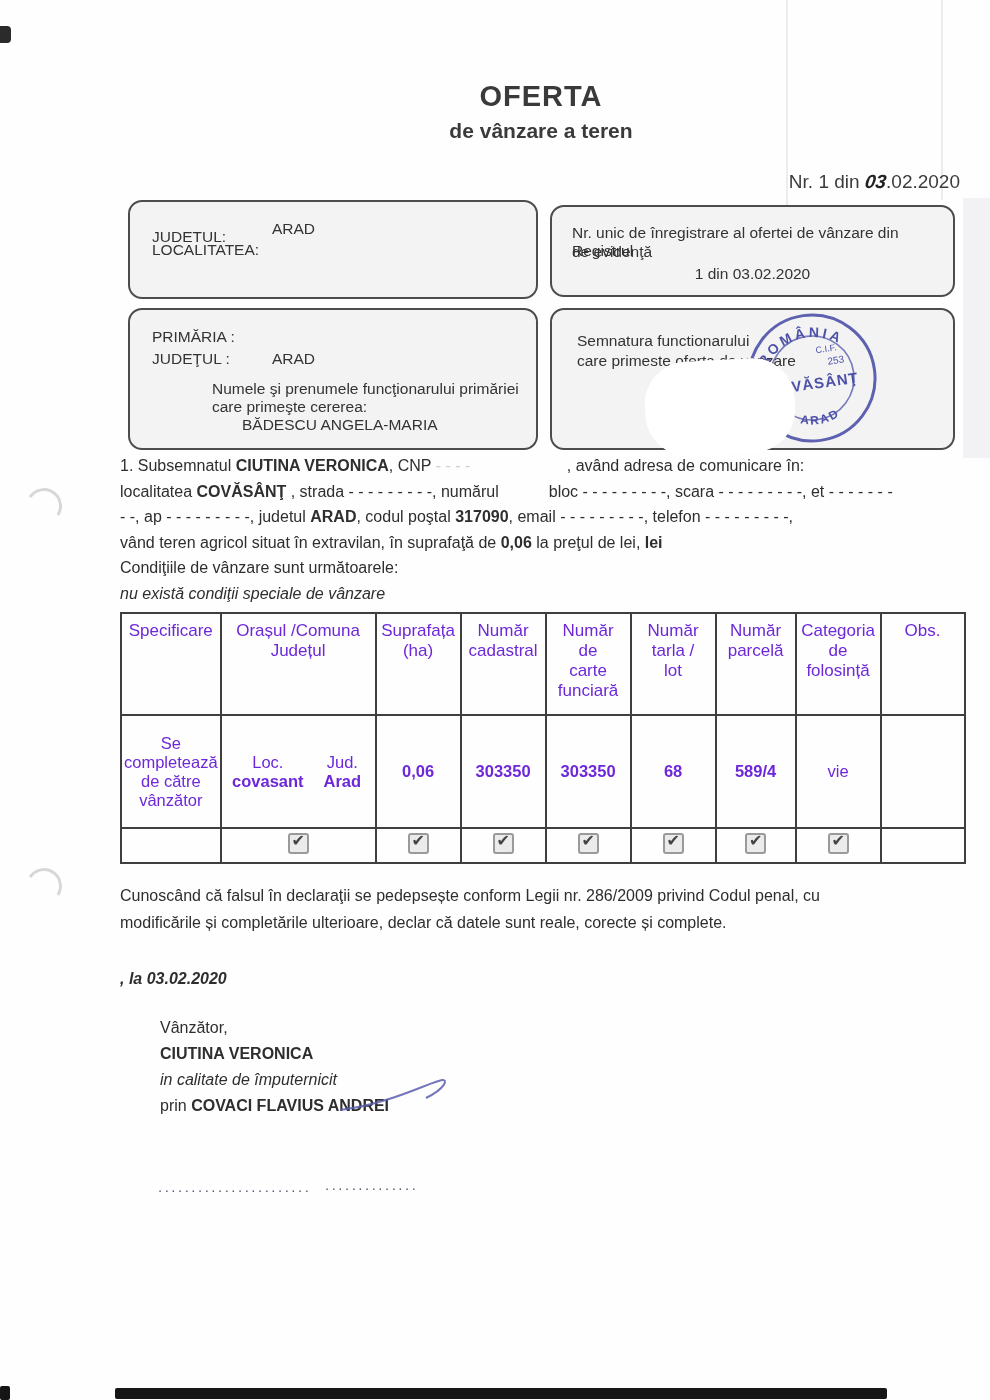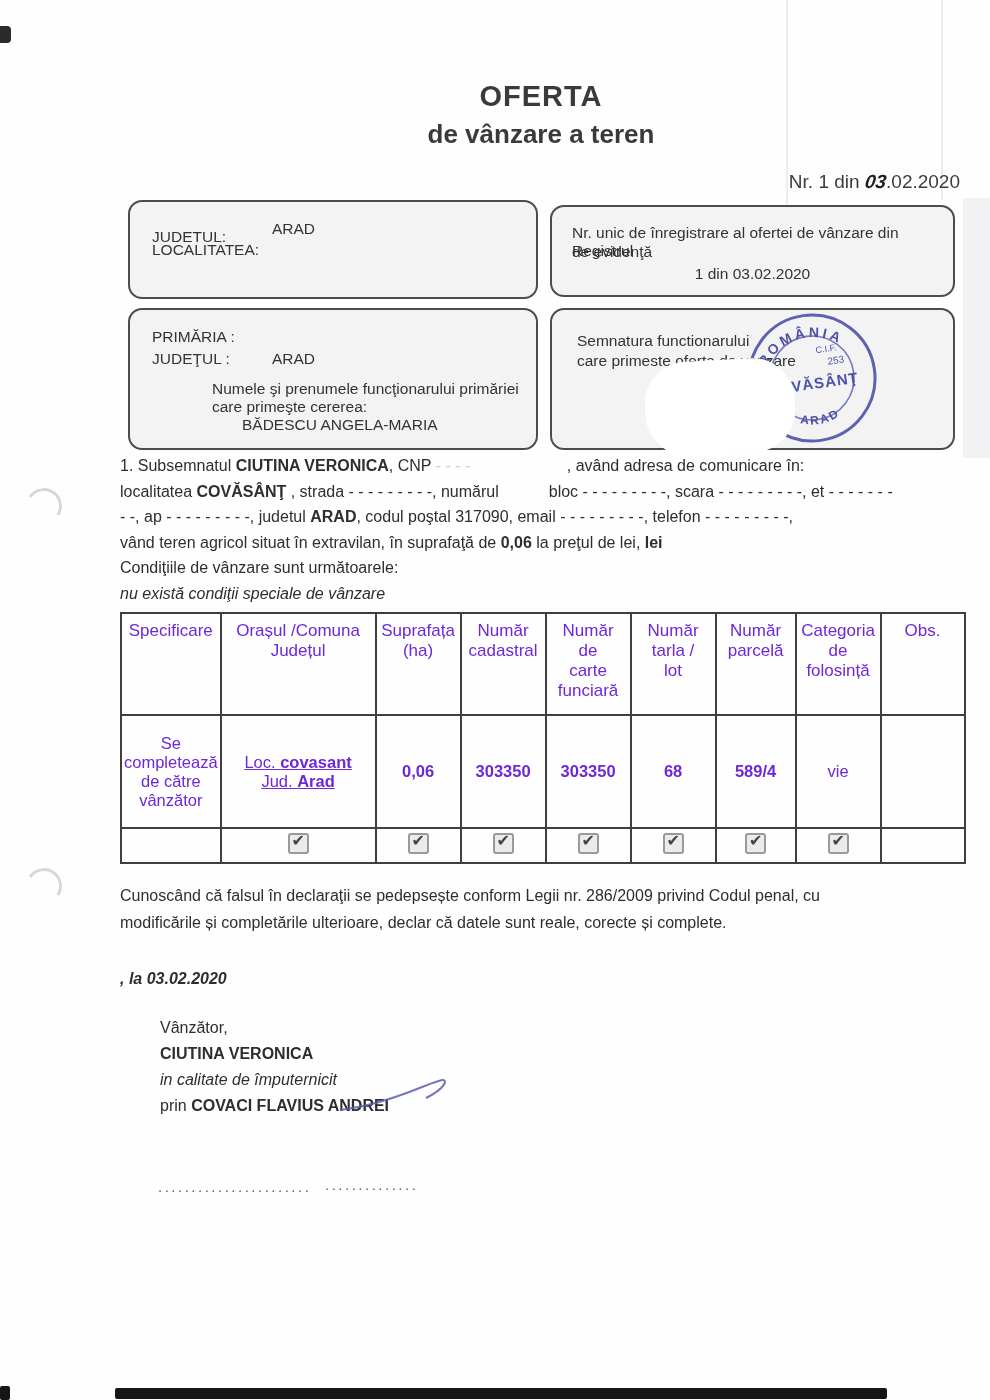--- a/index.html
+++ b/index.html
@@ -8,40 +8,40 @@
   
   .scanline{position:absolute;background:#ededf0;}
   .edge-strip{position:absolute;background:#ededf0;opacity:.7;}
   .punch{position:absolute;width:30px;height:30px;border:3px solid #d7d7da;border-radius:50%;
          border-bottom-color:transparent;border-left-color:transparent;transform:rotate(-12deg);}
   .corner-mark{position:absolute;background:#2b2b2b;}
   .bottom-bar{position:absolute;background:#161616;border-radius:2px;}
 
   .title{position:absolute;left:96px;width:890px;text-align:center;font-weight:700;color:#3a3a3a;}
   .title .t1{font-size:29px;letter-spacing:1px;}
-  .title .t2{font-size:26px;margin-top:6px;}
+  .title .t2{font-size:21px;margin-top:6px;}
   .regline{position:absolute;top:171px;right:30px;font-size:19px;color:#3c3c3c;}
   .regline .hand{font-style:italic;font-weight:700;color:#222;display:inline-block;transform:skewX(-8deg);}
 
   .fbox{position:absolute;background:#f3f3f4;border:2px solid #4c4c4c;border-radius:14px;box-sizing:border-box;}
   .fbox .txt{position:absolute;font-size:15.5px;color:#333;}
   .small-note{font-size:13.5px;color:#3a3a3a;}
 
   .stamp{position:absolute;transform:rotate(-8deg);}
   .blob{position:absolute;background:#ffffff;}
 
   .para{position:absolute;font-size:16px;line-height:25.5px;color:#2e2e2e;}
   .bolditalic{font-style:italic;font-weight:700;}
 
   table.land{position:absolute;left:120px;top:612px;border-collapse:collapse;table-layout:fixed;}
   table.land td{border:2px solid #3f3f3f;box-sizing:border-box;padding:4px 2px;
                 font-size:16.5px;text-align:center;color:#6d28d9;}
   table.land td.th{vertical-align:top;white-space:pre-line;padding-top:7px;font-size:17px;}
   table.land td.cell{vertical-align:middle;white-space:pre-line;}
-  .cellstack{display:flex;flex-direction:column;text-decoration:underline;}
+  .cellstack{display:flex;flex-direction:row;}
   .chk{display:inline-block;width:17px;height:17px;background:#ebebeb;border:2px solid #9a9a9a;
        border-radius:3px;position:relative;}
   .chk::after{content:"\2714";position:absolute;left:2px;top:-4px;font-size:16px;color:#41463e;}
 
   .dots{position:absolute;font-size:15px;letter-spacing:2.5px;color:#5a5a72;}
   .squiggle{position:absolute;}
 </style>
 </head>
 <body>
 
@@ -102,21 +102,21 @@
     </text>
     <text x="86" y="44" font-size="9" fill="#4d51a8" text-anchor="middle">C.I.F.</text>
     <text x="94" y="57" font-size="10" fill="#4d51a8" text-anchor="middle">253</text>
     <text x="68" y="79" font-size="15" font-weight="700" fill="#4d51a8" text-anchor="middle" letter-spacing="1">COVĂSÂNŢ</text>
   </svg>
   <div class="blob" style="left:645px;top:360px;width:150px;height:94px;border-radius:42px;transform:rotate(-3deg);"></div>
 
   <div class="para" style="left:120px;top:453px;width:848px;">
     <div><span>1. Subsemnatul </span><span style="font-weight: 700;">CIUTINA VERONICA</span><span>, CNP </span><span style="color: rgb(205, 206, 214);">- - - -</span><span style="display: inline-block; width: 92px;"></span><span> , având adresa de comunicare în:</span></div>
     <div><span>localitatea </span><span style="font-weight: 700;">COVĂSÂNŢ</span><span> , strada </span><span>- - - - - - - - -</span><span>, numărul</span><span style="display: inline-block; width: 50px;"></span><span>bloc </span><span>- - - - - - - - -</span><span>, scara </span><span>- - - - - - - - -</span><span>, et </span><span>- - - - - - -</span></div>
-    <div><span>- -, ap </span><span>- - - - - - - - -</span><span>, judetul </span><span style="font-weight: 700;">ARAD</span><span>, codul poştal </span><span style="font-weight: 400;">317090</span><span>, email </span><span>- - - - - - - - -</span><span>, telefon </span><span>- - - - - - - - -</span><span>,</span></div>
+    <div><span>- -, ap </span><span>- - - - - - - - -</span><span>, judetul </span><span style="font-weight: 700;">ARAD</span><span>, codul poştal </span><span style="font-weight: 700;">317090</span><span>, email </span><span>- - - - - - - - -</span><span>, telefon </span><span>- - - - - - - - -</span><span>,</span></div>
     <div><span>vând teren agricol situat în extravilan, în suprafaţă de </span><span style="font-weight: 700;">0,06</span><span> la preţul de lei, </span><span style="font-weight: 700;">lei</span></div>
     <div><span>Condiţiile de vânzare sunt următoarele:</span></div>
     <div><span style="font-style: italic;">nu există condiţii speciale de vânzare</span></div>
   </div>
 
   <table class="land">
     <colgroup>
       <col style="width:95px">
         <col style="width:155px">
         <col style="width:85px">

